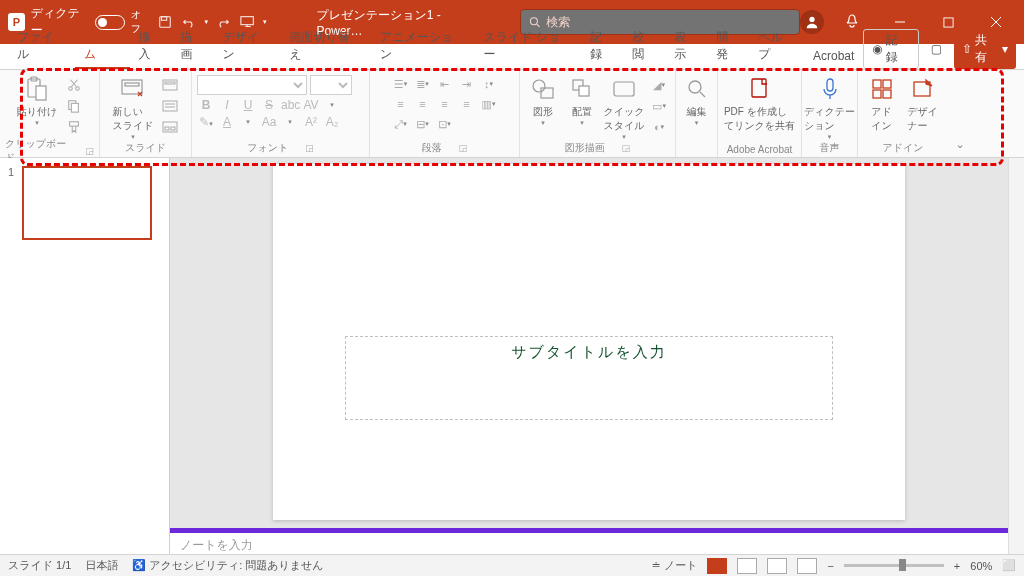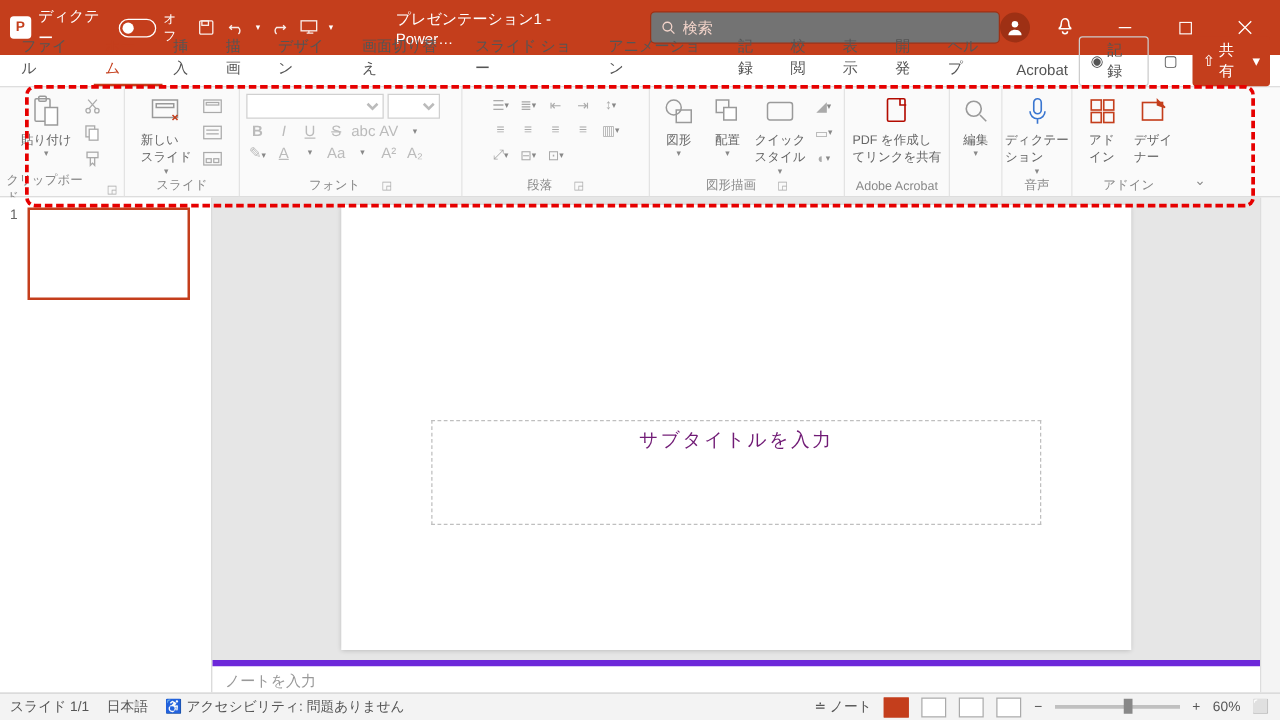--- a/index.html
+++ b/index.html
@@ -44,21 +44,21 @@
 .edit-area{position:absolute;top:158px;left:0;right:0;bottom:22px;display:flex;background:#e6e6e6}
 .thumbs{width:170px;background:#fff;border-right:1px solid #d0d0d0;padding:8px}
 .thumb-item{display:flex;gap:4px}
 .thumb-num{font-size:11px;color:#666;width:10px}
 .thumb{width:130px;height:74px;border:2px solid #c43e1c;background:#fff}
 .canvas-wrap{flex:1;display:flex;flex-direction:column;background:#e6e6e6;position:relative}
 .canvas-scroll{flex:1;display:flex;align-items:flex-start;justify-content:center;padding-top:6px;overflow:hidden}
 .slide{width:632px;height:356px;background:#fff;box-shadow:0 1px 4px rgba(0,0,0,.2);position:relative}
 .ph{position:absolute;border:1px dashed #bfbfbf}
 .ph-title{top:52px;left:72px;right:72px;height:114px;display:flex;align-items:center;justify-content:center;font-size:38px;color:#595959;font-weight:300;letter-spacing:4px}
-.ph-sub{top:172px;left:72px;right:72px;height:84px;display:flex;align-items:flex-start;justify-content:center;font-size:15px;color:#701a75;padding-top:6px;letter-spacing:2px}
+.ph-sub{top:172px;left:72px;right:72px;height:84px;display:flex;align-items:flex-start;justify-content:center;font-size:15px;color:#14532d;padding-top:6px;letter-spacing:2px}
 .notes{height:26px;background:#fff;border-top:5px solid #6d28d9;font-size:12px;color:#999;padding:4px 10px}
 .vscroll{width:16px;background:#f4f4f4;border-left:1px solid #ddd}
 .statusbar{position:absolute;bottom:0;left:0;right:0;height:22px;background:#f3f3f3;border-top:1px solid #d4d4d4;display:flex;align-items:center;font-size:11px;color:#555;padding:0 8px;gap:14px}
 .sb-right{margin-left:auto;display:flex;align-items:center;gap:10px}
 .zoom-slider{width:100px;height:3px;background:#c0c0c0;position:relative}
 .zoom-slider::after{content:"";position:absolute;width:7px;height:12px;background:#888;top:-5px;left:55px}
 .viewbtn{width:20px;height:16px;border:1px solid #aaa;background:#fff}
 .viewbtn.active{background:#c43e1c;border-color:#c43e1c}
 .launch{font-size:9px;color:#aaa}
 .chev{font-size:7px;color:#888}
@@ -137,22 +137,22 @@
   </div>
 </div>
 
 <div class="menubar">
   <div class="menu-item">ファイル</div>
   <div class="menu-item active">ホーム</div>
   <div class="menu-item">挿入</div>
   <div class="menu-item">描画</div>
   <div class="menu-item">デザイン</div>
   <div class="menu-item">画面切り替え</div>
+  <div class="menu-item">アニメーション</div>
   <div class="menu-item">スライド ショー</div>
-  <div class="menu-item">アニメーション</div>
   <div class="menu-item">記録</div>
   <div class="menu-item">校閲</div>
   <div class="menu-item">表示</div>
   <div class="menu-item">開発</div>
   <div class="menu-item">ヘルプ</div>
   <div class="menu-item">Acrobat</div>
   <div class="menubar-right">
     <div class="mr-btn mr-rec">◉ <span>記録</span></div>
     <div class="mr-btn">▢</div>
     <div class="mr-btn mr-share">⇧ <span>共有</span> ▾</div>
@@ -338,50 +338,50 @@
         <div class="smallbtn">▭<span class="chev">▾</span></div>
         <div class="smallbtn">◐<span class="chev">▾</span></div>
       </div>
     </div>
     <div class="rgroup-label">
         <span>図形描画</span>
         <span class="launch">◲</span>
       </div>
   </div>
 
+  <div class="rgroup" style="width:42px">
+    <div class="rgroup-body">
+        <div class="bigbtn" style="width:34px">
+          <div class="ico">
+            <svg width="20" height="20" viewBox="0 0 20 20" fill="none" stroke="#9a9a9a" stroke-width="1.3">
+              <circle cx="8" cy="8" r="6"></circle>
+              <path d="M13 13l5 5"></path>
+            </svg>
+          </div>
+          <span>編集</span>
+          <span class="chev">▾</span>
+        </div>
+      </div>
+    <div class="rgroup-label"></div>
+  </div>
+
   <div class="rgroup" style="width:84px">
     <div class="rgroup-body">
         <div class="bigbtn" style="width:76px">
           <div class="ico">
             <svg width="24" height="24" viewBox="0 0 24 24" fill="none" stroke="#b30b00" stroke-width="1.3">
               <rect x="4" y="2" width="14" height="18" rx="1"></rect>
               <path d="M14 2v5h5"></path>
             </svg>
           </div>
           <span style="white-space:pre;font-size:10px">PDF を作成し
 てリンクを共有</span>
         </div>
       </div>
     <div class="rgroup-label">Adobe Acrobat</div>
-  </div>
-
-  <div class="rgroup" style="width:42px">
-    <div class="rgroup-body">
-        <div class="bigbtn" style="width:34px">
-          <div class="ico">
-            <svg width="20" height="20" viewBox="0 0 20 20" fill="none" stroke="#9a9a9a" stroke-width="1.3">
-              <circle cx="8" cy="8" r="6"></circle>
-              <path d="M13 13l5 5"></path>
-            </svg>
-          </div>
-          <span>編集</span>
-          <span class="chev">▾</span>
-        </div>
-      </div>
-    <div class="rgroup-label"></div>
   </div>
 
   <div class="rgroup" style="width:56px">
     <div class="rgroup-body">
         <div class="bigbtn" style="width:48px">
           <div class="ico">
             <svg width="18" height="24" viewBox="0 0 18 24" fill="none" stroke="#3a76d0" stroke-width="1.3">
               <rect x="6" y="2" width="6" height="12" rx="3"></rect>
               <path d="M3 12a6 6 0 0012 0M9 18v4"></path>
             </svg>

